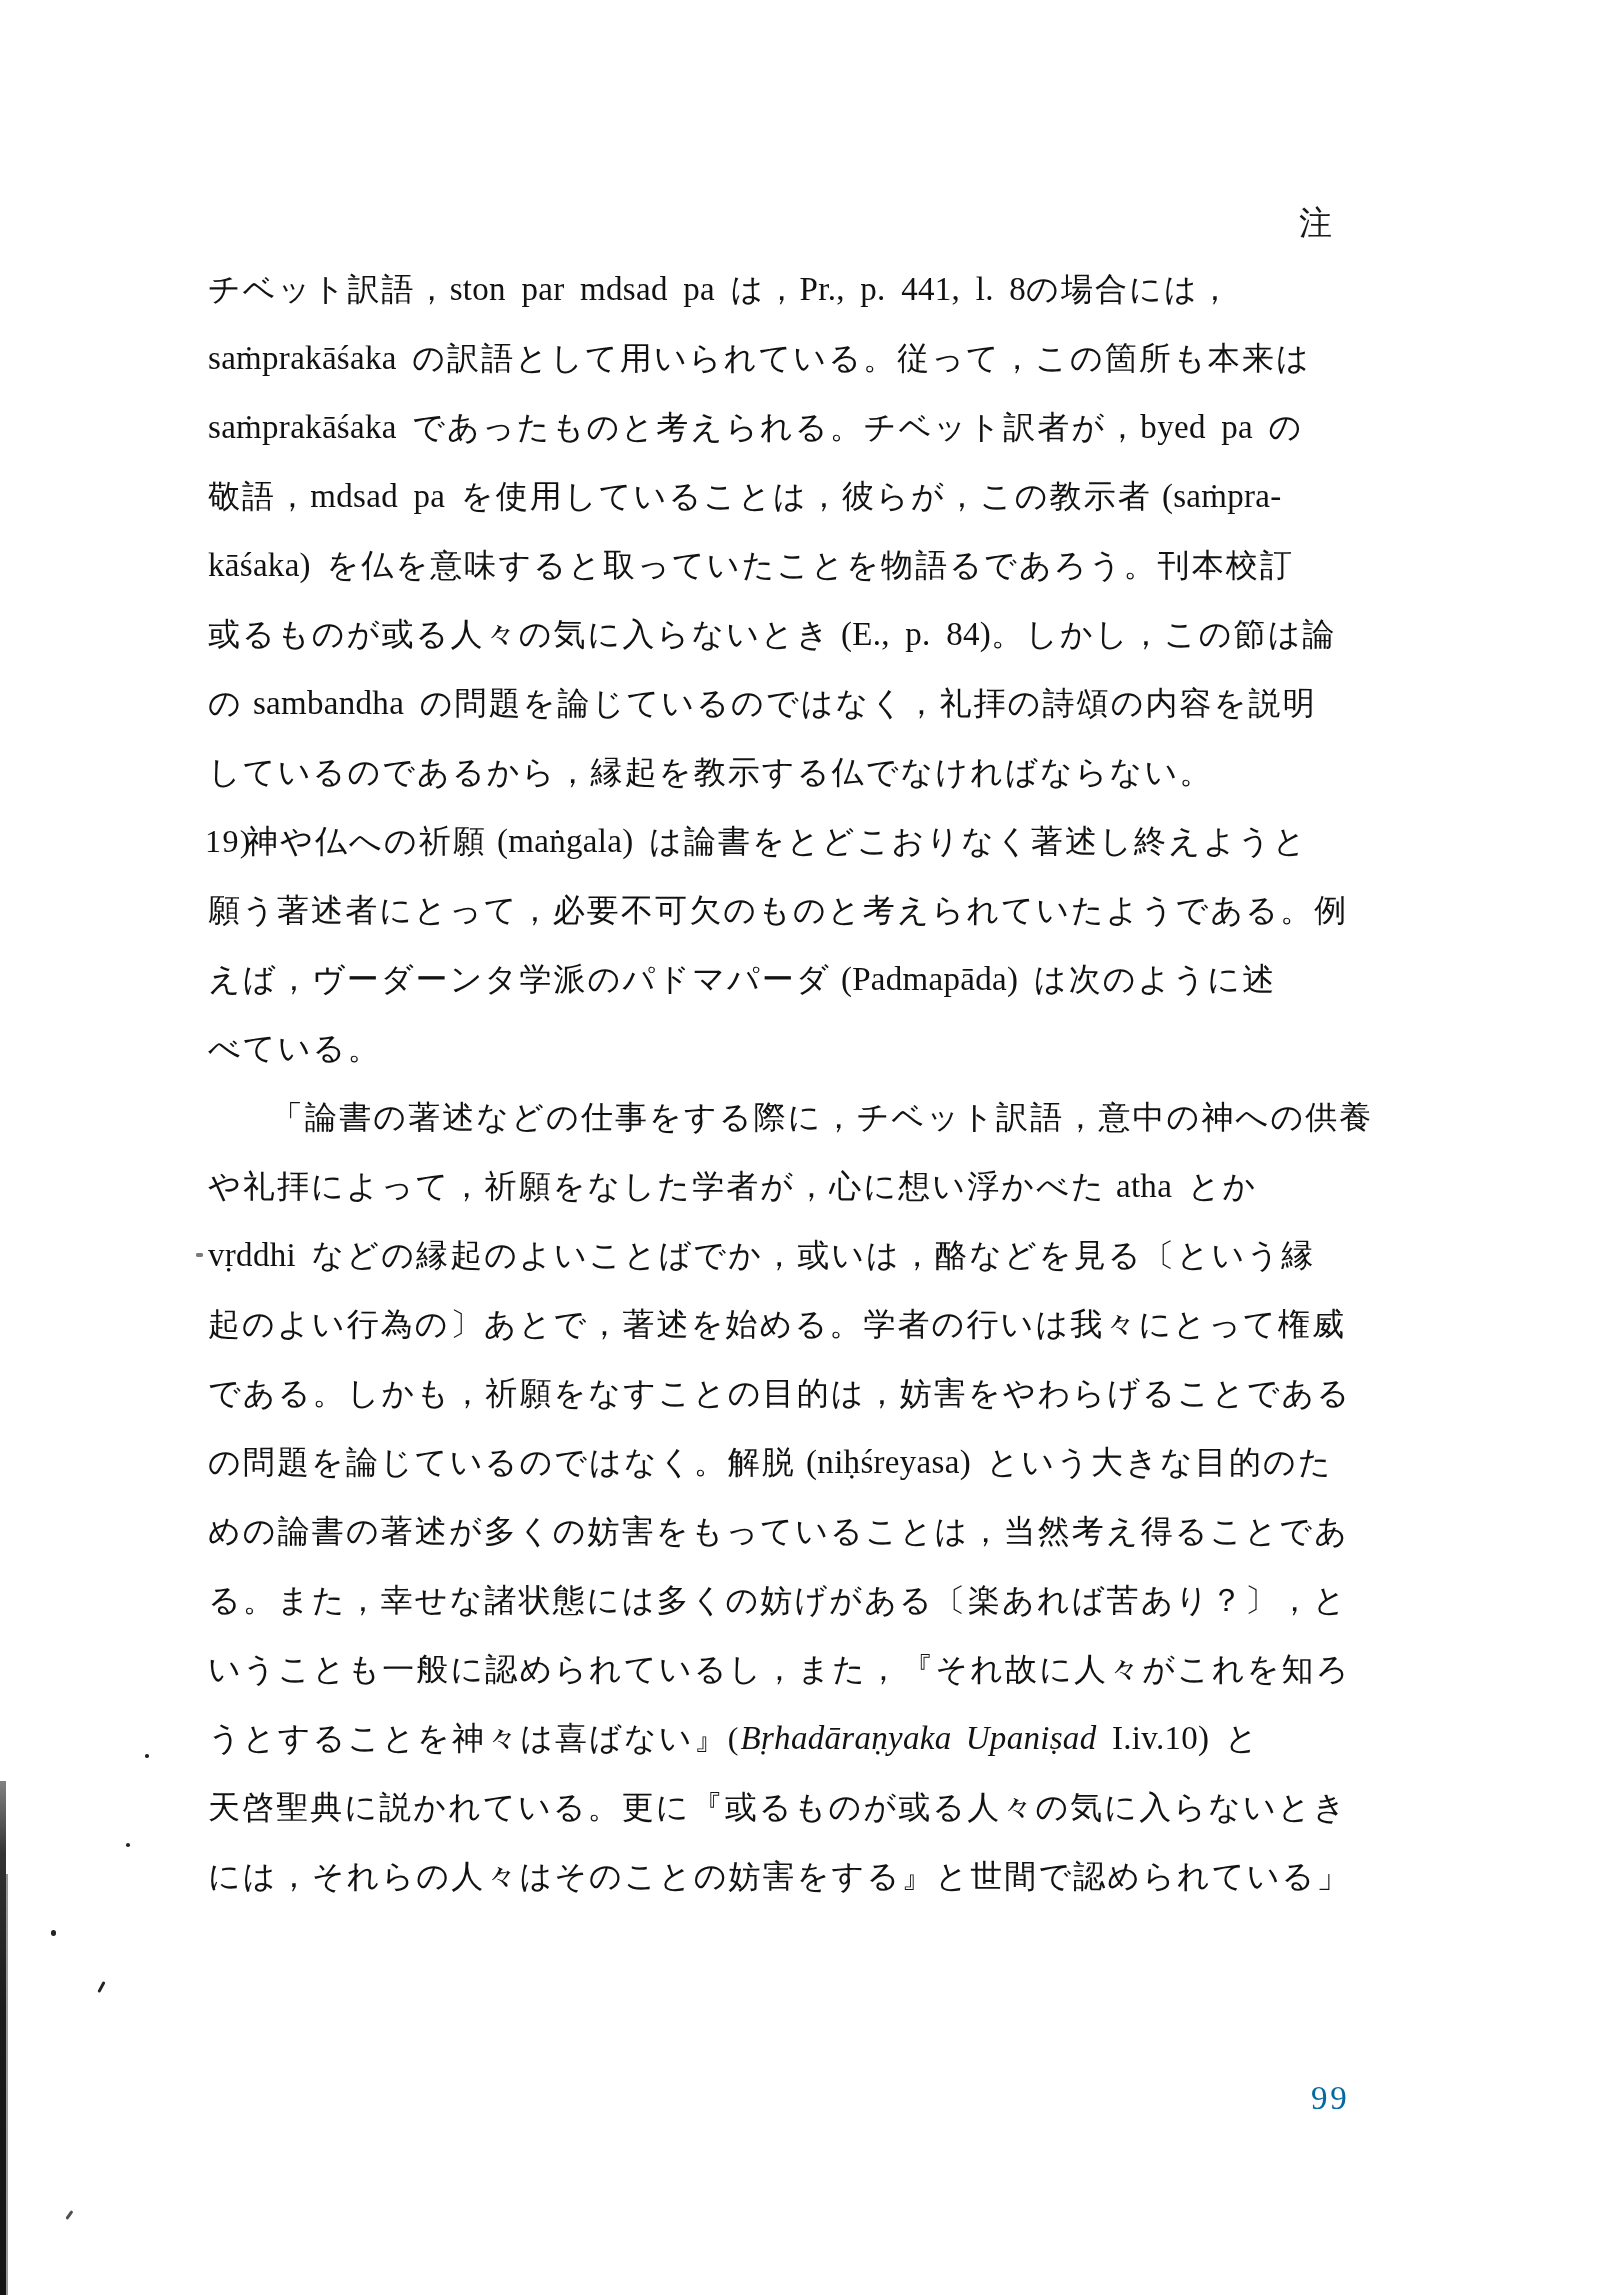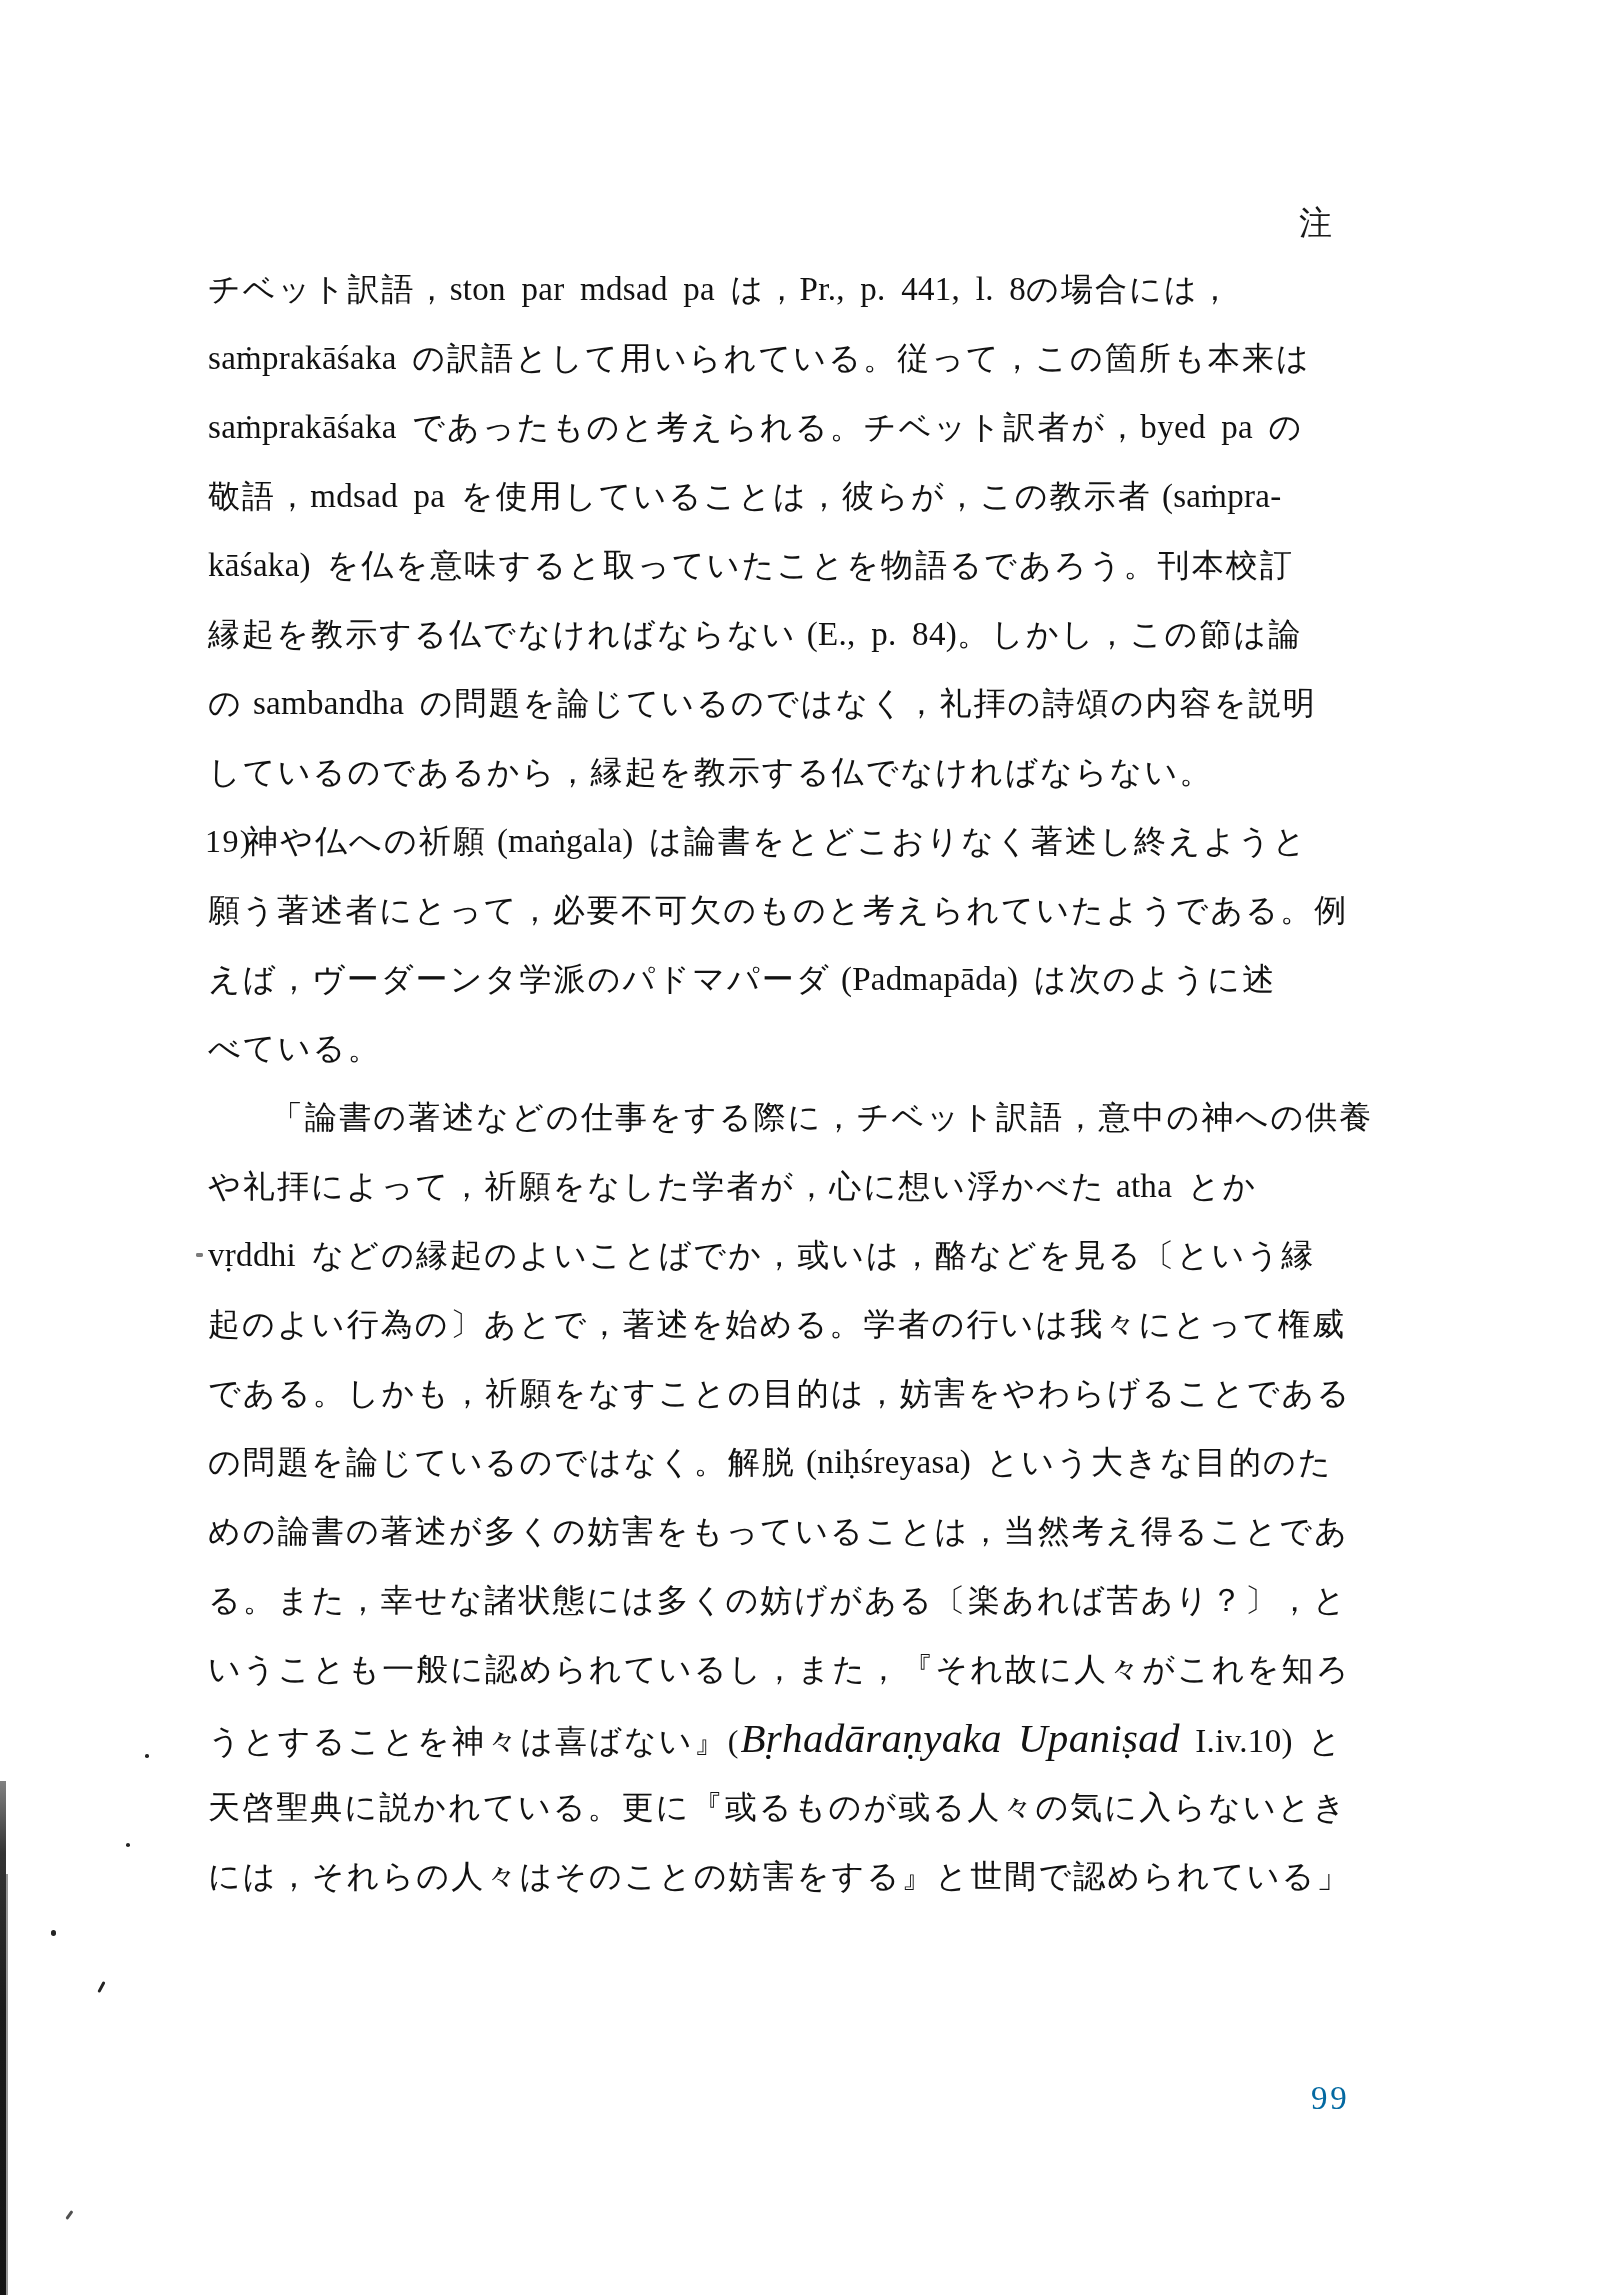--- a/index.html
+++ b/index.html
@@ -32,21 +32,21 @@
   }
   .line.qfirst{padding-left:271px;}
   .line.numbered{padding-left:246px;}
   .marker{
     position:absolute;left:161px;top:0;
     letter-spacing:1.4px;
     margin-left:44px;
   }
   .jp{letter-spacing:2.1px;}
   .lat{font-size:33px;letter-spacing:0.3px;word-spacing:7px;}
-  .ital{font-style:italic;font-size:41px;letter-spacing:0.3px;word-spacing:5.6px;}
+  .ital{font-style:italic;font-size:33px;letter-spacing:0.3px;word-spacing:5.6px;}
   .page-number{
     position:absolute;left:1311px;top:2080px;
     font-size:33px;letter-spacing:2.8px;color:#0369a1;
   }
   
   .edge-streak{
     position:absolute;left:0;top:1781px;width:5.6px;height:515px;
     background:linear-gradient(180deg,#777 0%,#222 14%,#070707 45%,#000 100%);
     opacity:.92;
   }
@@ -68,21 +68,21 @@
 <div class="page">
 
   <div class="header-note">注</div>
 
   <div class="textblock">
       <div class="line cont"><span class="jp">チベット訳語，</span><span class="lat">ston par mdsad pa </span><span class="jp">は，</span><span class="lat">Pr., p. 441, l. 8</span><span class="jp">の場合には，</span></div>
       <div class="line cont"><span class="lat">saṁprakāśaka </span><span class="jp">の訳語として用いられている。従って，この箇所も本来は</span></div>
       <div class="line cont"><span class="lat">saṁprakāśaka </span><span class="jp">であったものと考えられる。チベット訳者が，</span><span class="lat">byed pa </span><span class="jp">の</span></div>
       <div class="line cont"><span class="jp">敬語，</span><span class="lat">mdsad pa </span><span class="jp">を使用していることは，彼らが，この教示者 </span><span class="lat">(saṁpra-</span></div>
       <div class="line cont"><span class="lat">kāśaka) </span><span class="jp">を仏を意味すると取っていたことを物語るであろう。刊本校訂</span></div>
-      <div class="line cont"><span class="jp">縁起を教示する仏でなければならない </span><span class="lat">(E., p. 84)</span><span class="jp">。しかし，この節は論</span></div>
+      <div class="line cont"><span class="jp">或るものが或る人々の気に入らないとき </span><span class="lat">(E., p. 84)</span><span class="jp">。しかし，この節は論</span></div>
       <div class="line cont"><span class="jp">の </span><span class="lat">sambandha </span><span class="jp">の問題を論じているのではなく，礼拝の詩頌の内容を説明</span></div>
       <div class="line cont"><span class="jp">しているのであるから，縁起を教示する仏でなければならない。</span></div>
       <div class="line numbered"><span class="marker">19)</span><span class="jp">神や仏への祈願 </span><span class="lat">(maṅgala) </span><span class="jp">は論書をとどこおりなく著述し終えようと</span></div>
       <div class="line cont"><span class="jp">願う著述者にとって，必要不可欠のものと考えられていたようである。例</span></div>
       <div class="line cont"><span class="jp">えば，ヴーダーンタ学派のパドマパーダ </span><span class="lat">(Padmapāda) </span><span class="jp">は次のように述</span></div>
       <div class="line cont"><span class="jp">べている。</span></div>
       <div class="line qfirst"><span class="jp">「論書の著述などの仕事をする際に，チベット訳語，意中の神への供養</span></div>
       <div class="line cont"><span class="jp">や礼拝によって，祈願をなした学者が，心に想い浮かべた </span><span class="lat">atha </span><span class="jp">とか</span></div>
       <div class="line cont"><span class="lat">vṛddhi </span><span class="jp">などの縁起のよいことばでか，或いは，酪などを見る〔という縁</span></div>
       <div class="line cont"><span class="jp">起のよい行為の〕あとで，著述を始める。学者の行いは我々にとって権威</span></div>

